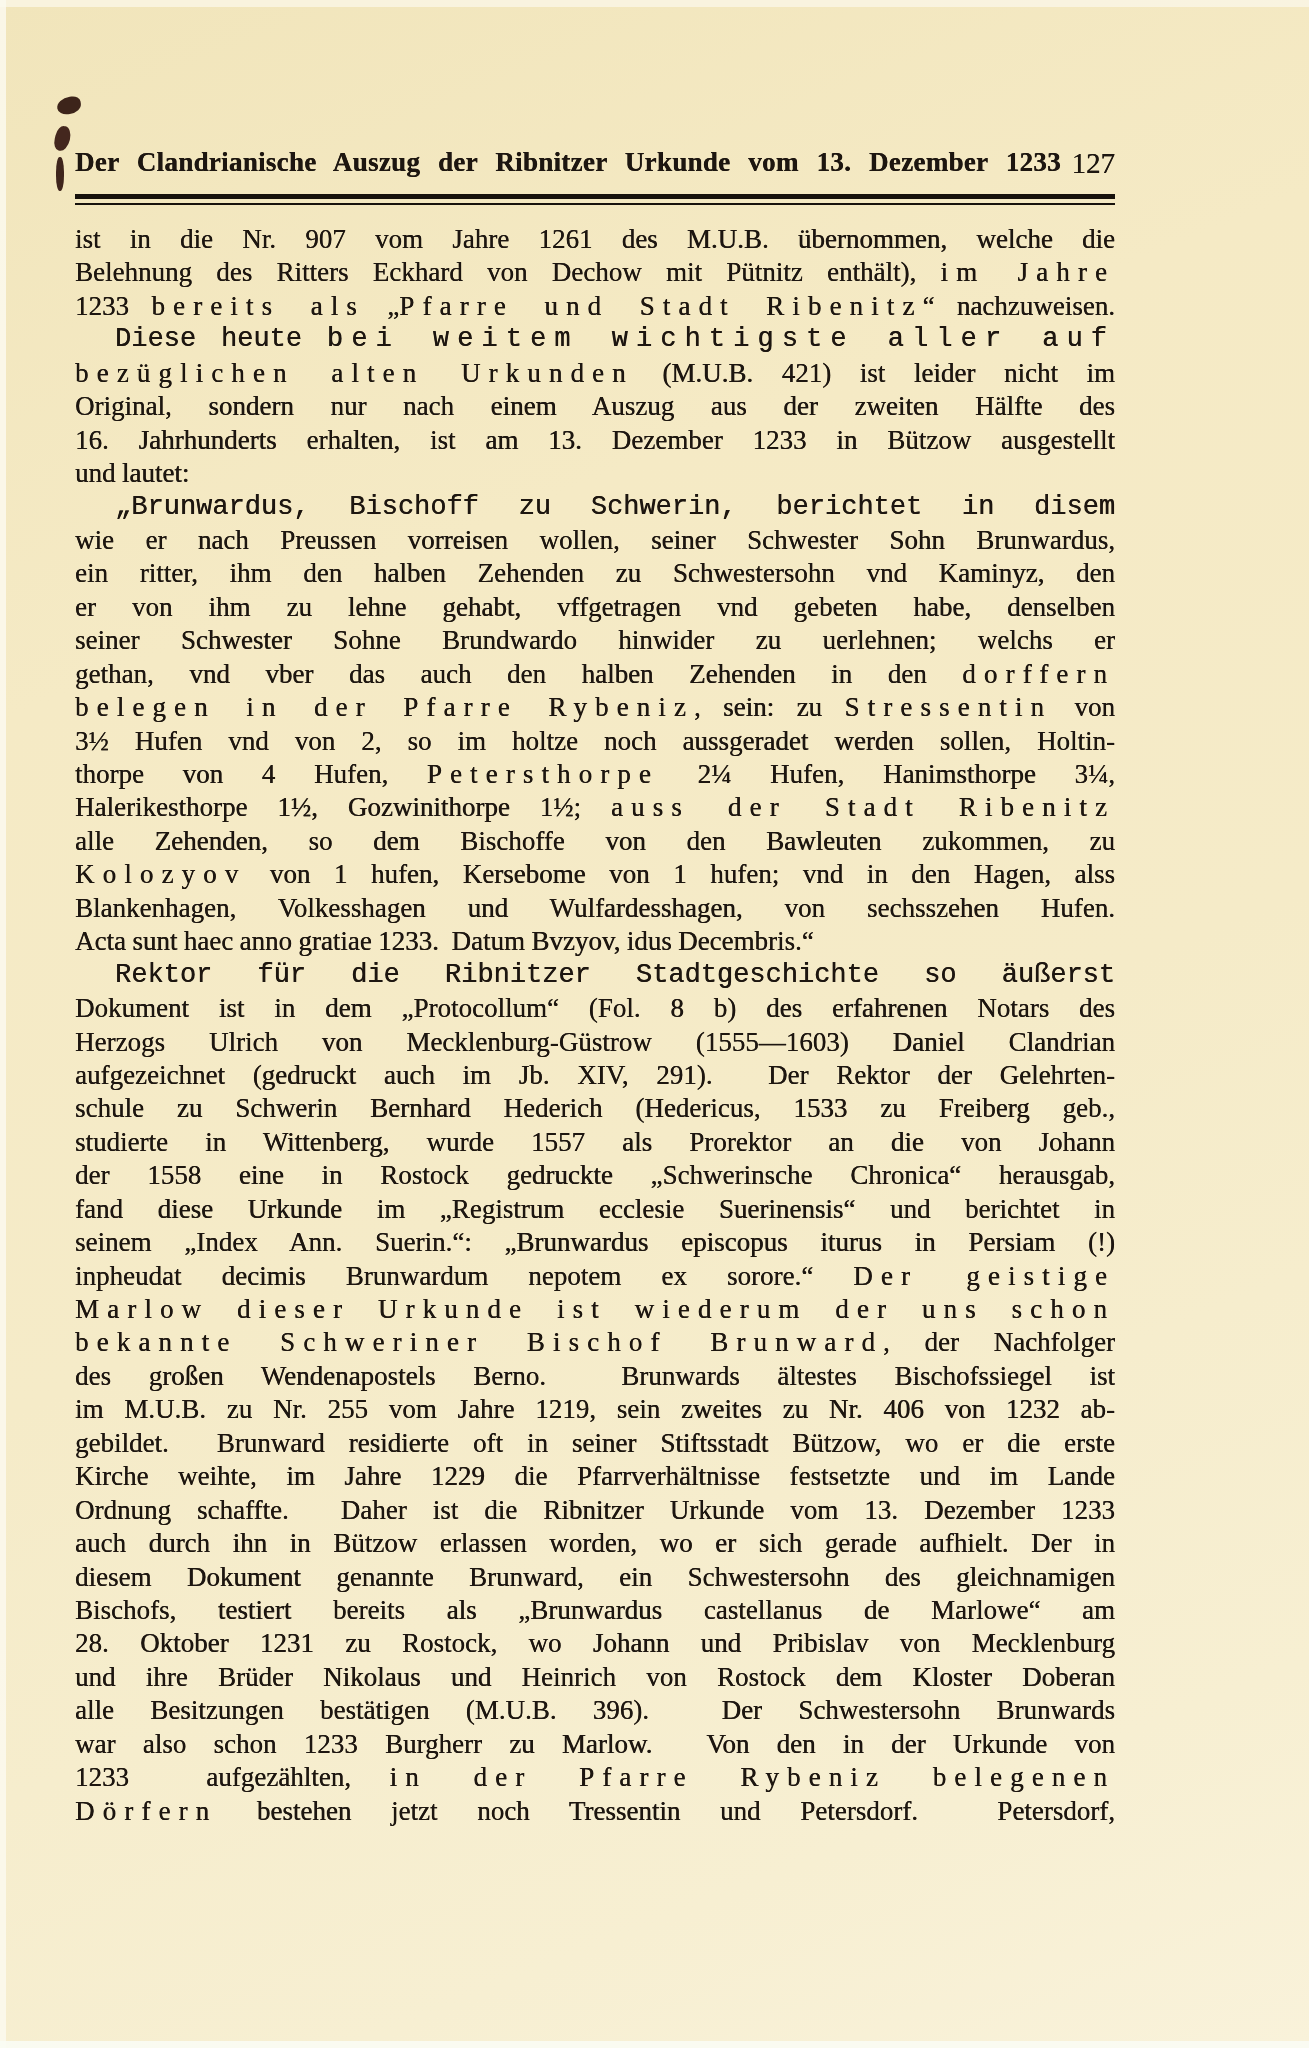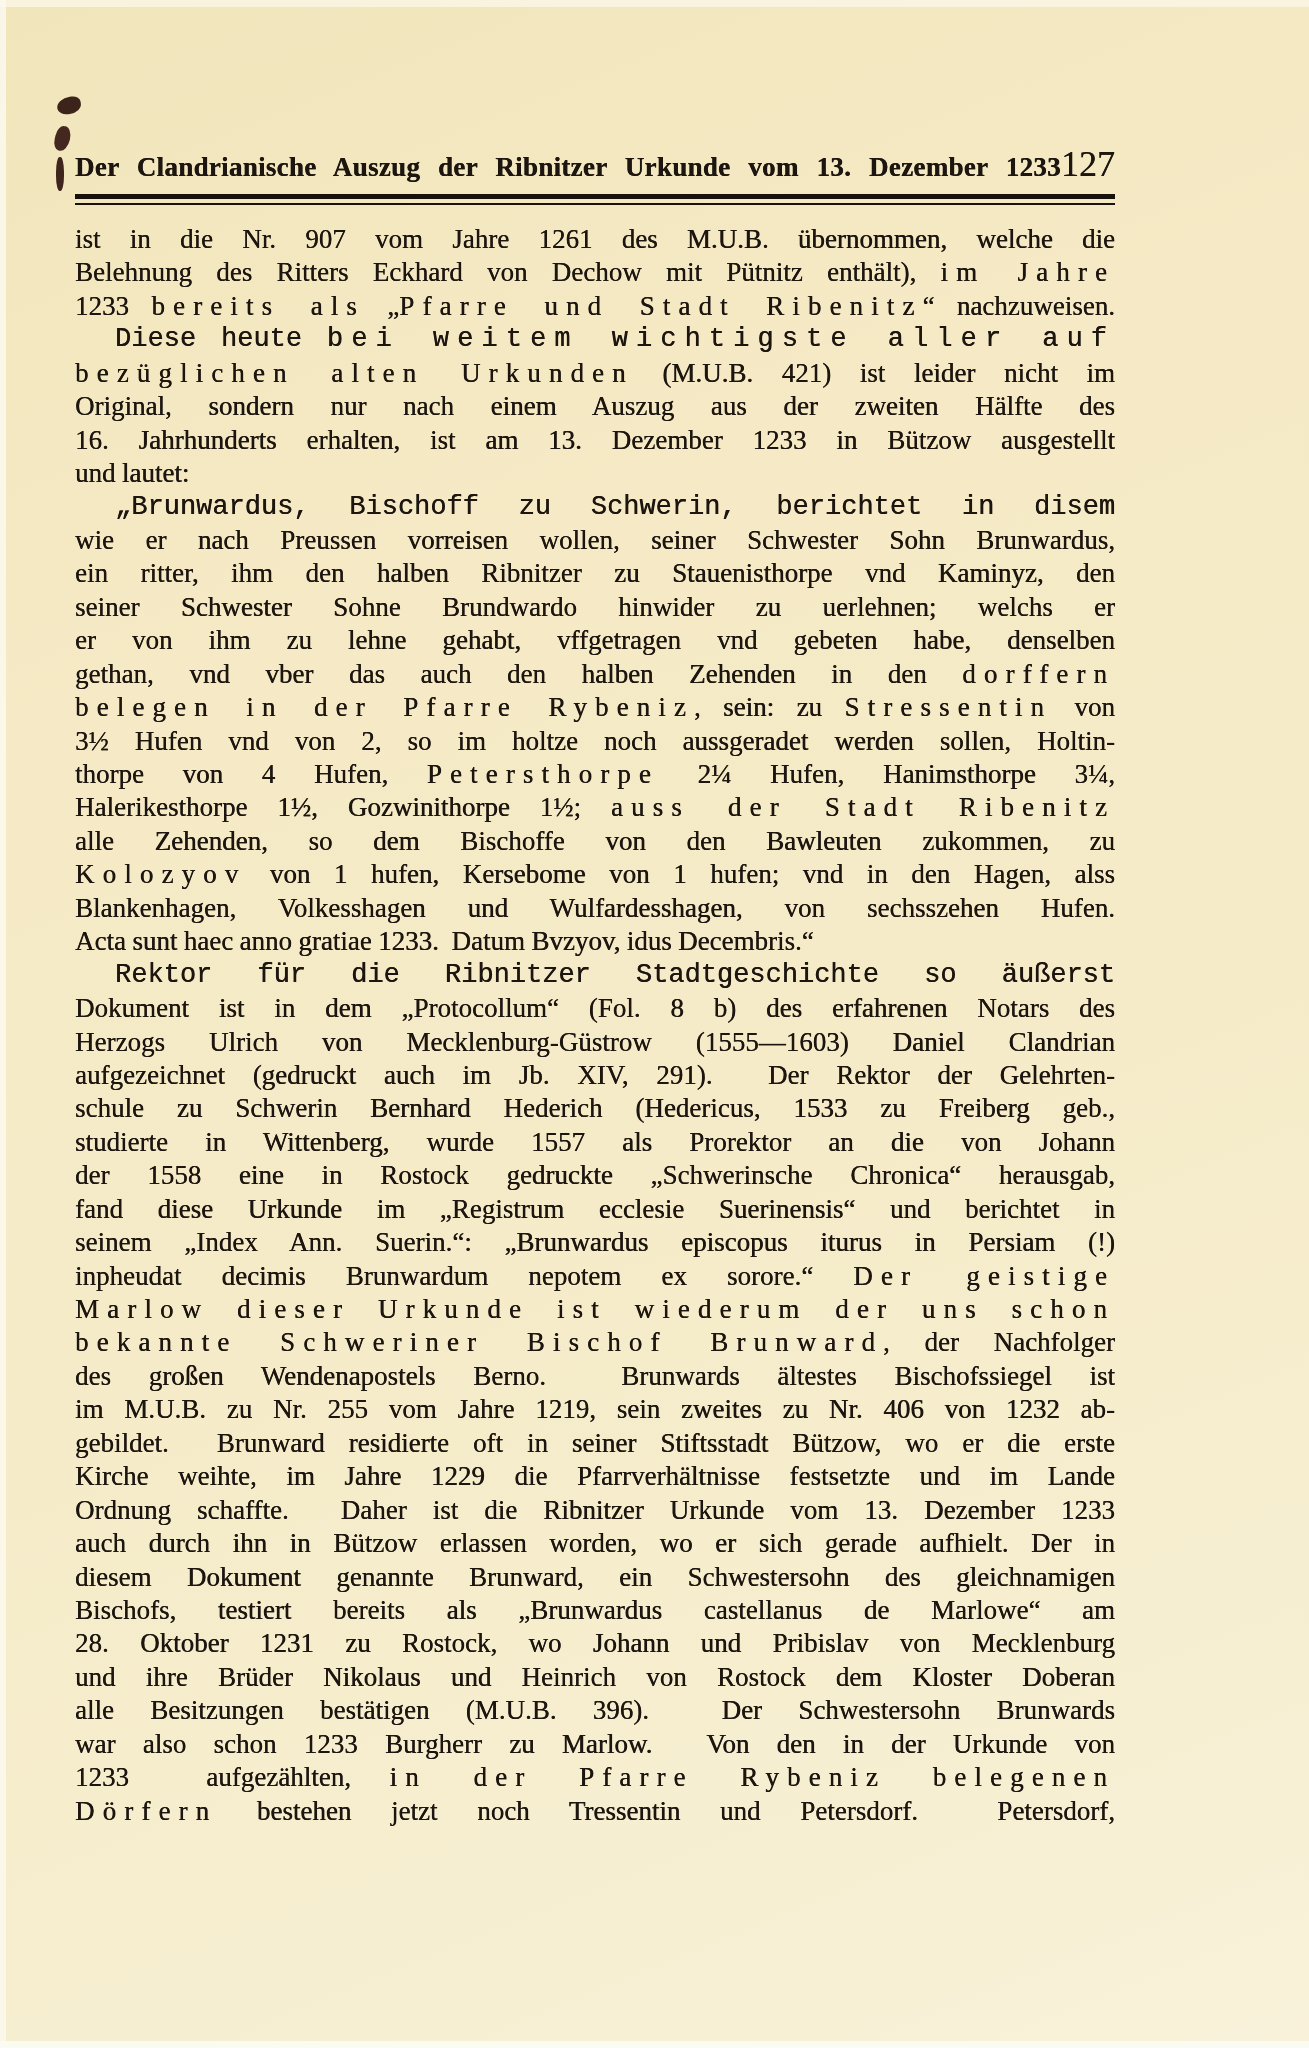--- a/index.html
+++ b/index.html
@@ -25,21 +25,21 @@
   .header-row{
     position:absolute;left:75px;top:146px;width:1040px;
     display:flex;align-items:flex-end;
   }
   .title{
     font-weight:bold;font-size:27px;line-height:1.2;
     word-spacing:0.40em;letter-spacing:0.3px;white-space:nowrap;
     text-shadow:0.3px 0 0 currentColor;
   }
   .pagenum{
-    margin-left:auto;font-size:36px;line-height:1.05;
+    margin-left:auto;font-size:29px;line-height:1.05;
     text-shadow:0.3px 0 0 currentColor;
     text-align:right;
   }
   .rule{
     position:absolute;left:75px;top:194px;width:1040px;height:4px;
     border-top:5px solid #17120c;border-bottom:2px solid #17120c;
   }
 
   .body-text{
     position:absolute;left:75px;top:223px;width:1040px;
@@ -78,23 +78,23 @@
       <div class="line"><span>ist in die Nr. 907 vom Jahre 1261 des M.U.B. übernommen, welche die</span></div>
       <div class="line"><span>Belehnung des Ritters Eckhard von Dechow mit Pütnitz enthält), </span><span class="sperr">im Jahre</span></div>
       <div class="line"><span>1233 </span><span class="sperr">bereits als</span><span> „</span><span class="sperr">Pfarre und Stadt Ribenitz</span><span>“ nachzuweisen.</span></div>
       <div class="line indent"><span>Diese heute </span><span class="sperr">bei weitem wichtigste aller auf Ribnitz</span></div>
       <div class="line"><span class="sperr">bezüglichen alten Urkunden</span><span> (M.U.B. 421) ist leider nicht im</span></div>
       <div class="line"><span>Original, sondern nur nach einem Auszug aus der zweiten Hälfte des</span></div>
       <div class="line"><span>16. Jahrhunderts erhalten, ist am 13. Dezember 1233 in Bützow ausgestellt</span></div>
       <div class="line noj"><span>und lautet:</span></div>
       <div class="line indent"><span>„Brunwardus, Bischoff zu Schwerin, berichtet in disem brieffe, das,</span></div>
       <div class="line"><span>wie er nach Preussen vorreisen wollen, seiner Schwester Sohn Brunwardus,</span></div>
-      <div class="line"><span>ein ritter, ihm den halben Ribnitzer zu Stauenisthorpe vnd Kaminyz, den</span></div>
+      <div class="line"><span>ein ritter, ihm den halben Zehenden zu Schwestersohn vnd Kaminyz, den</span></div>
+      <div class="line"><span>er von ihm zu lehne gehabt, vffgetragen vnd gebeten habe, denselben</span></div>
       <div class="line"><span>seiner Schwester Sohne Brundwardo hinwider zu uerlehnen; welchs er</span></div>
-      <div class="line"><span>er von ihm zu lehne gehabt, vffgetragen vnd gebeten habe, denselben</span></div>
       <div class="line"><span>gethan, vnd vber das auch den halben Zehenden in den </span><span class="sperr">dorffern</span></div>
       <div class="line"><span class="sperr">belegen in der Pfarre Rybeniz</span><span>, sein: zu </span><span class="sperr">Stressentin</span><span> von</span></div>
       <div class="line"><span>3½ Hufen vnd von 2, so im holtze noch aussgeradet werden sollen, Holtin-</span></div>
       <div class="line"><span>thorpe von 4 Hufen, </span><span class="sperr">Petersthorpe</span><span> 2¼ Hufen, Hanimsthorpe 3¼,</span></div>
       <div class="line"><span>Halerikesthorpe 1½, Gozwinithorpe 1½; </span><span class="sperr">auss der Stadt Ribenitz</span></div>
       <div class="line"><span>alle Zehenden, so dem Bischoffe von den Bawleuten zukommen, zu</span></div>
       <div class="line"><span class="sperr">Kolozyov</span><span> von 1 hufen, Kersebome von 1 hufen; vnd in den Hagen, alss</span></div>
       <div class="line"><span>Blankenhagen, Volkesshagen und Wulfardesshagen, von sechsszehen Hufen.</span></div>
       <div class="line noj"><span>Acta sunt haec anno gratiae 1233.&nbsp; Datum Bvzyov, idus Decembris.“</span></div>
       <div class="line indent"><span>Rektor für die Ribnitzer Stadtgeschichte so äußerst bedeutungsvolle</span></div>

